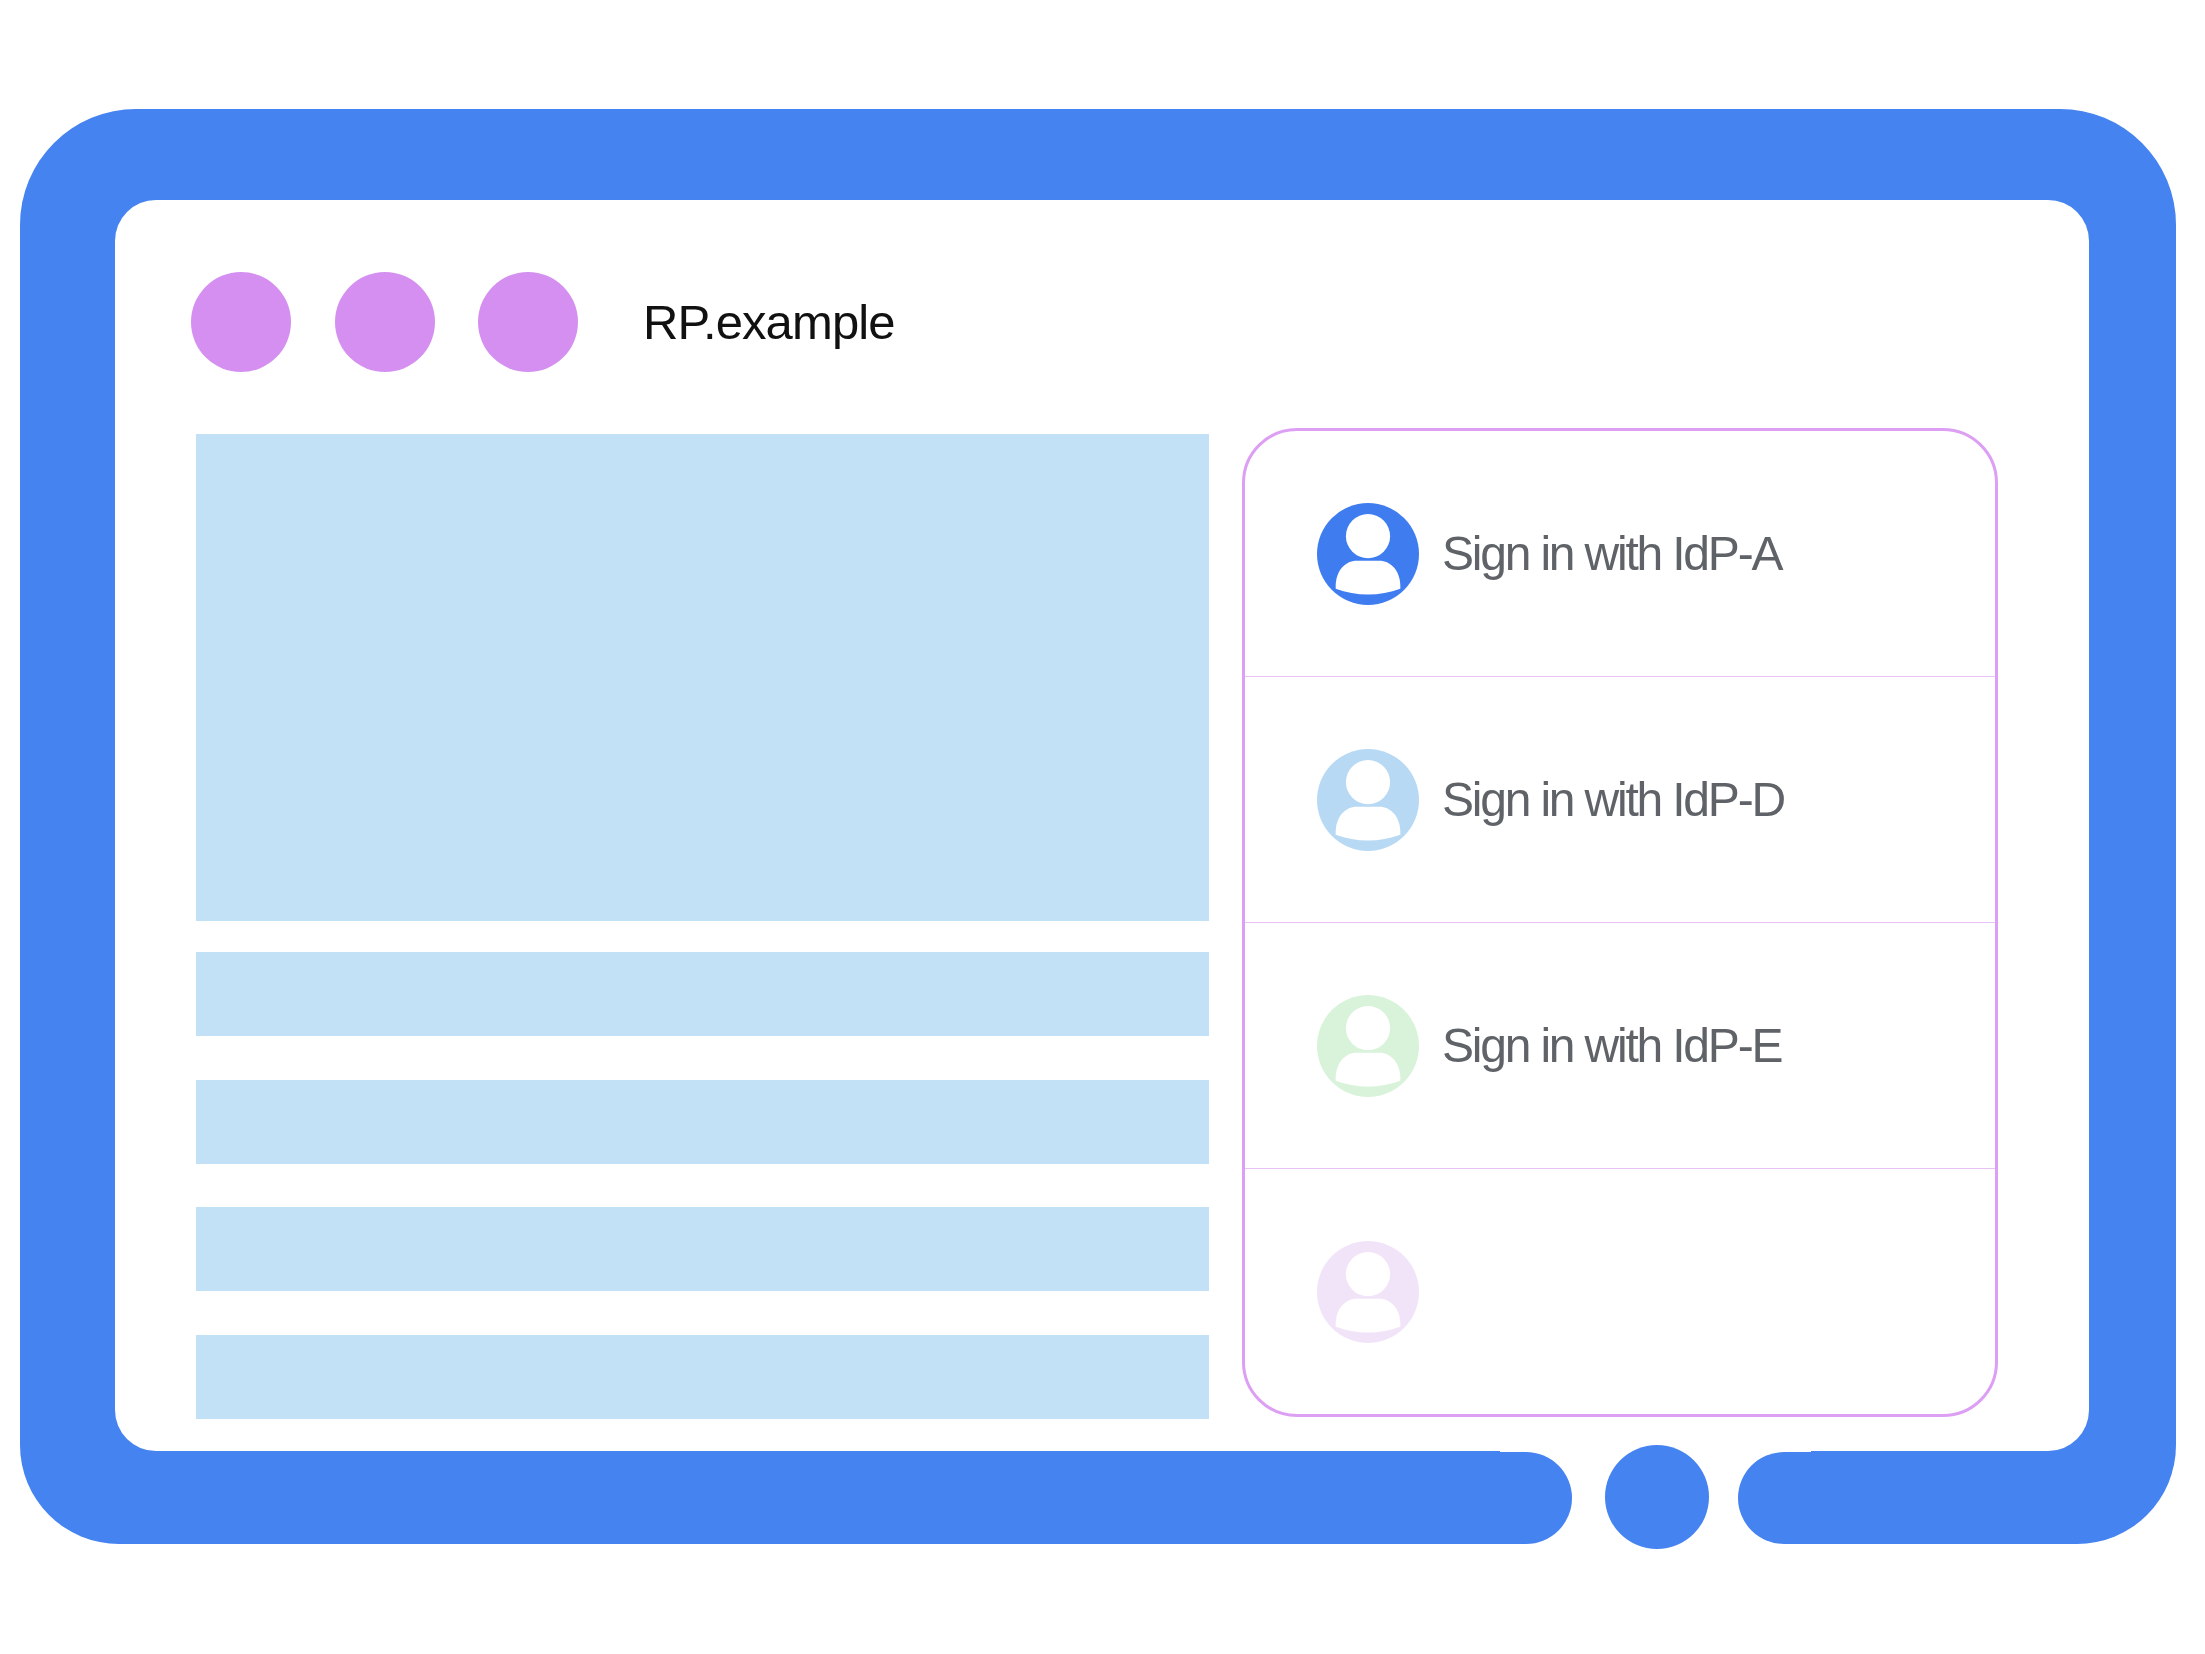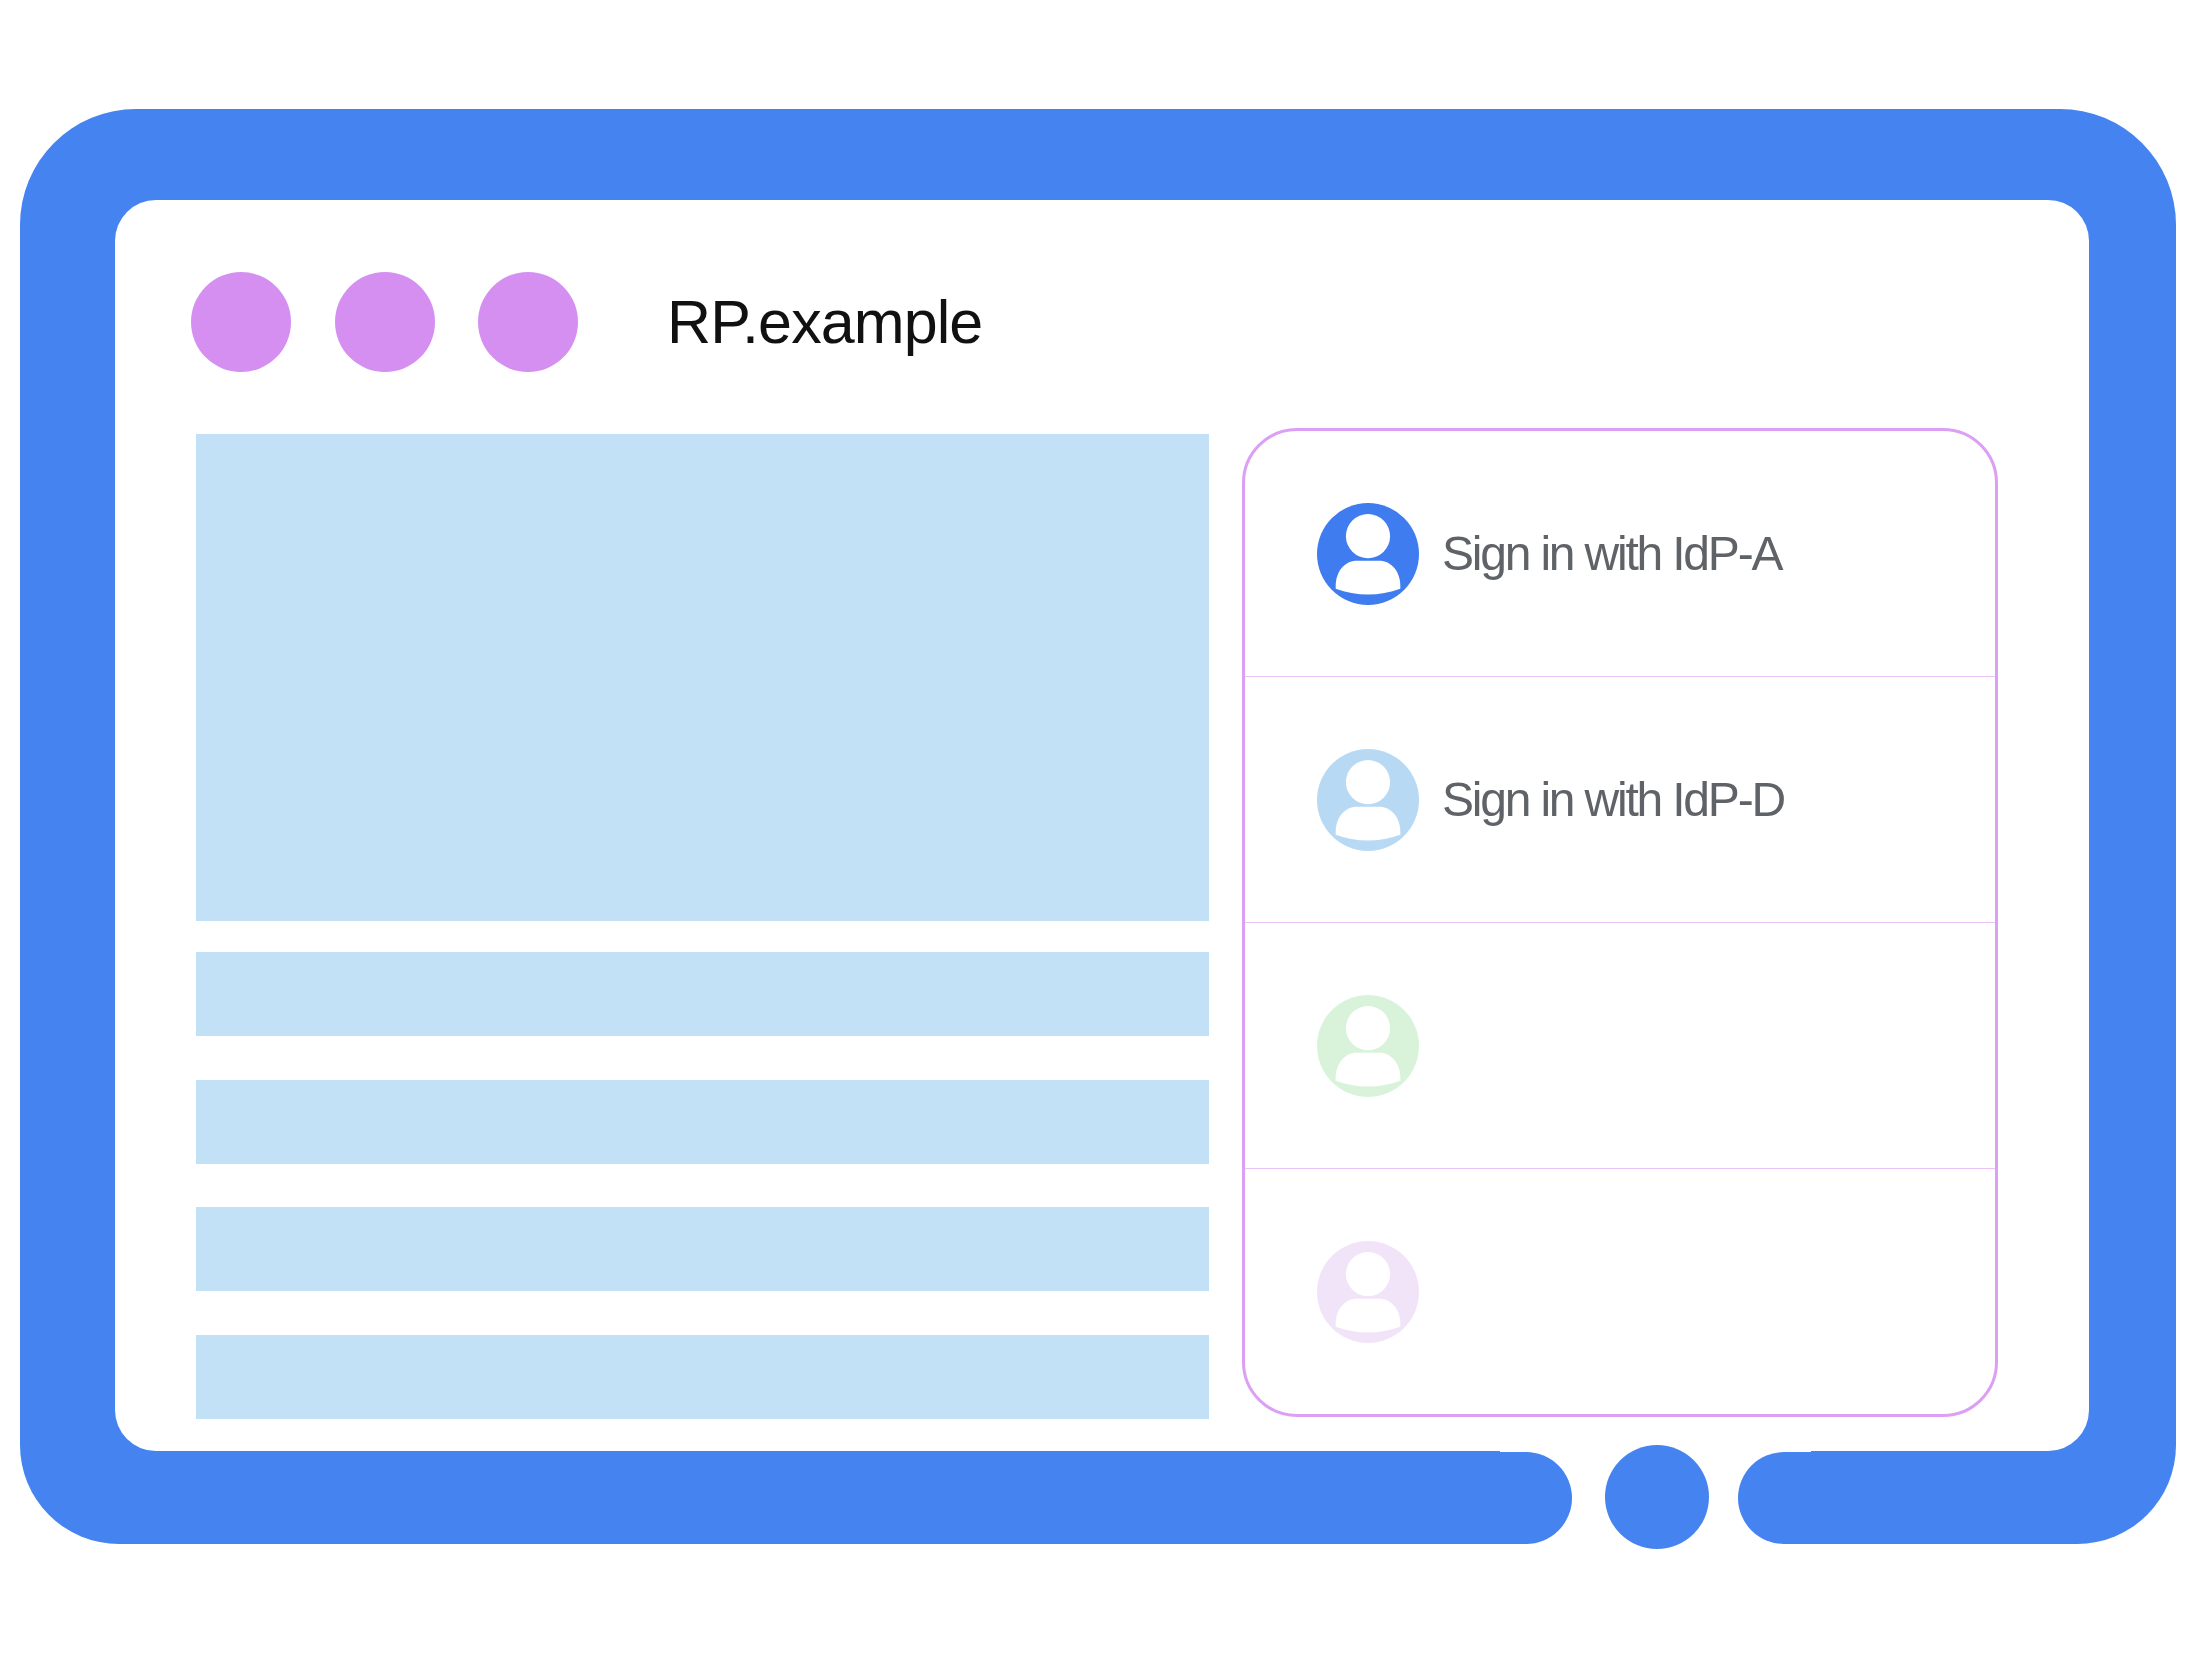--- a/index.html
+++ b/index.html
@@ -8,22 +8,22 @@
 
   
   .frame{position:absolute;left:20px;top:109px;width:2156px;height:1435px;
          background:#4583F1;border-radius:116px 116px 99px 99px;}
   .screen{position:absolute;left:115px;top:200px;width:1974px;height:1251px;
           background:#ffffff;border-radius:41px;}
 
   
   .dot{position:absolute;top:72px;width:100px;height:100px;border-radius:50%;}
   .dot1{left:76px;} .dot2{left:220px;} .dot3{left:363px;}
-  .page-title{position:absolute;left:552px;top:98px;height:49px;line-height:49px;
-              font-size:61px;letter-spacing:-0.9px;color:#111111;white-space:nowrap;}
+  .page-title{position:absolute;left:528px;top:98px;height:49px;line-height:49px;
+              font-size:49px;letter-spacing:-0.9px;color:#111111;white-space:nowrap;}
 
   
   .ph{position:absolute;left:81px;width:1013px;}
   .hero{top:234px;height:487px;}
   .bar1{top:752px;height:84px;}
   .bar2{top:880px;height:84px;}
   .bar3{top:1007px;height:84px;}
   .bar4{top:1135px;height:84px;}
 
   
@@ -86,20 +86,21 @@
         </svg>
         <span class="label">Sign in with IdP-D</span>
       </div>
 
       <div class="row">
         <svg class="avatar" viewBox="0 0 120 120">
           <circle cx="60" cy="60" r="60" fill="#D9F3DB"></circle>
           <circle cx="60" cy="39" r="26" fill="#ffffff"></circle>
           <path d="M22,101 C21,80 33,68 47,68 L73,68 C87,68 99,80 98,101 C74,110 46,110 22,101 Z" fill="#ffffff"></path>
         </svg>
+        <span class="label">Sign in with IdP-E</span>
       </div>
 
       <div class="row">
         <svg class="avatar" viewBox="0 0 120 120">
           <circle cx="60" cy="60" r="60" fill="#F2E4F8"></circle>
           <circle cx="60" cy="39" r="26" fill="#ffffff"></circle>
           <path d="M22,101 C21,80 33,68 47,68 L73,68 C87,68 99,80 98,101 C74,110 46,110 22,101 Z" fill="#ffffff"></path>
         </svg>
       </div>
 

